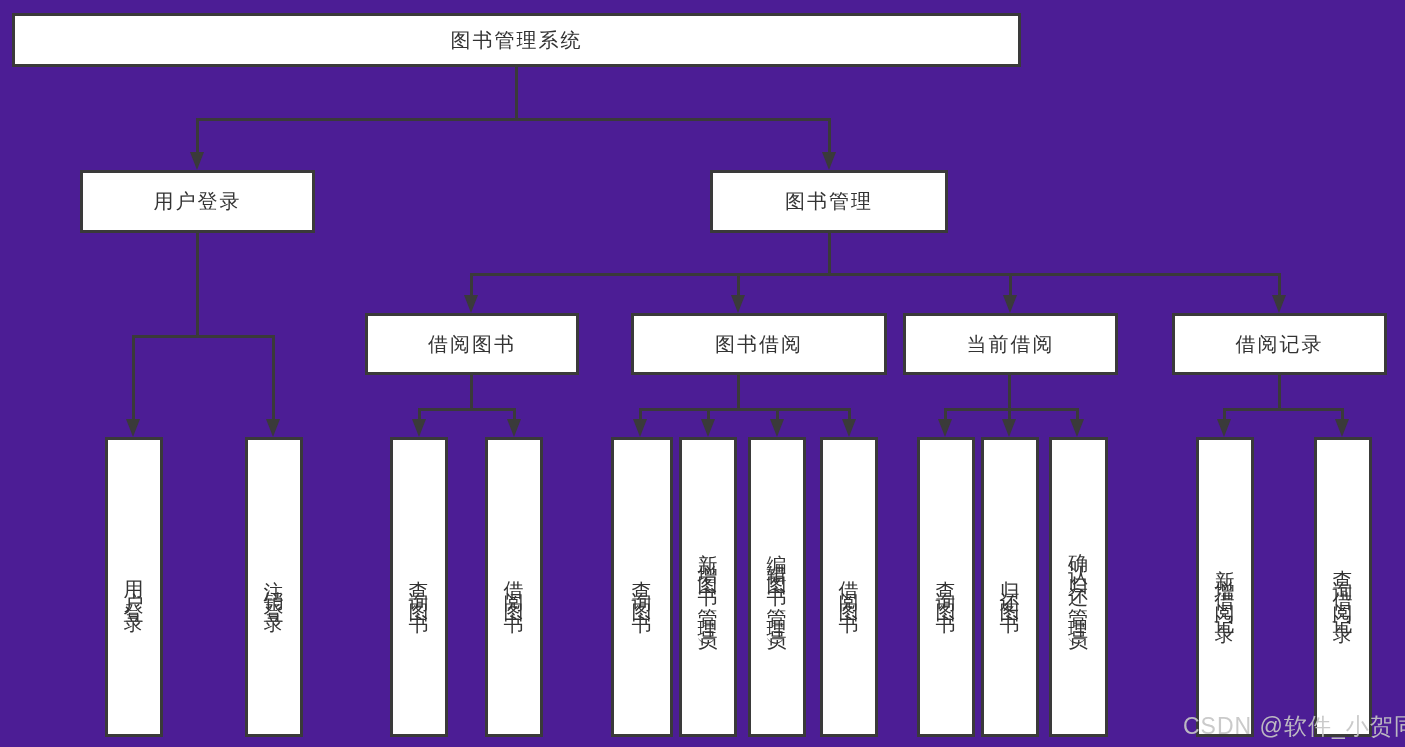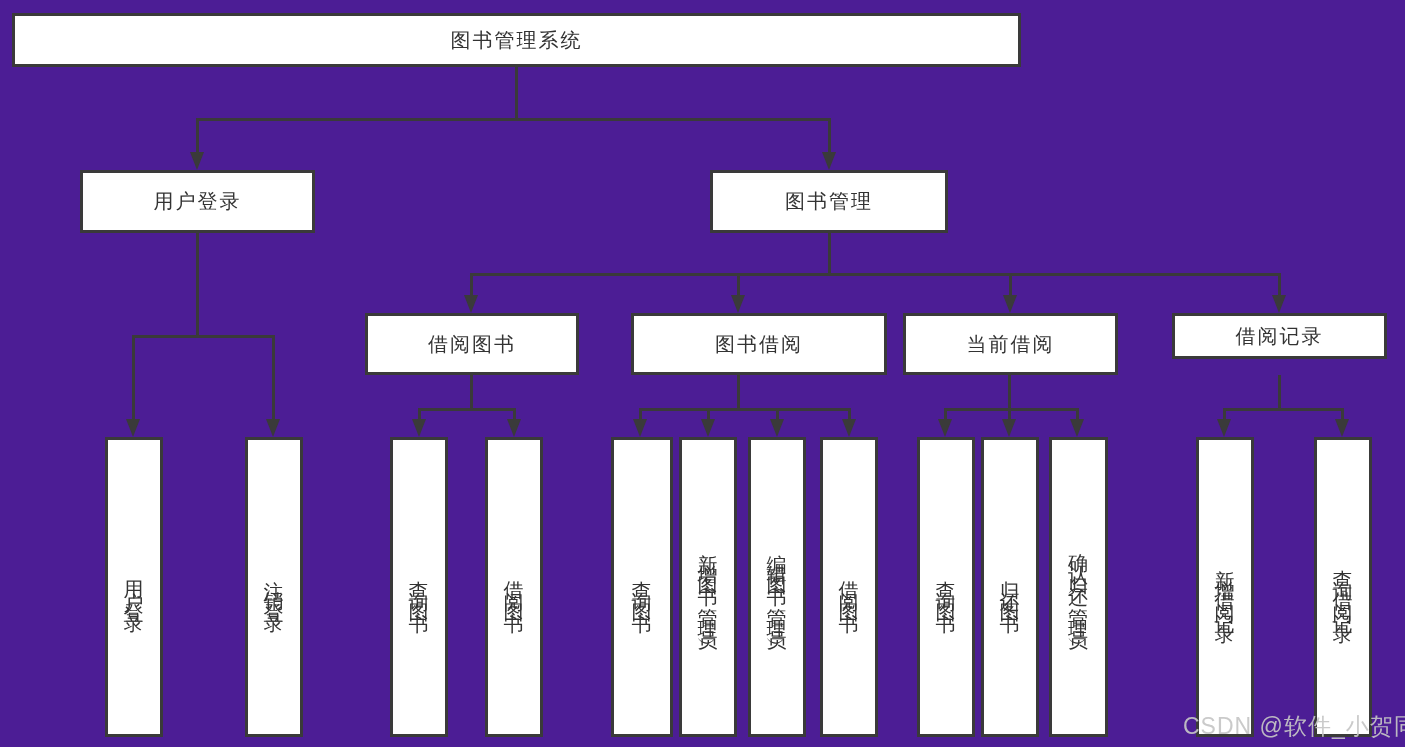--- a/index.html
+++ b/index.html
@@ -105,21 +105,21 @@
 
   <div class="box" style="left:365px;top:313px;width:214px;height:62px;">
     <span>借阅图书</span>
   </div>
   <div class="box" style="left:631px;top:313px;width:256px;height:62px;">
     <span>图书借阅</span>
   </div>
   <div class="box" style="left:903px;top:313px;width:215px;height:62px;">
     <span>当前借阅</span>
   </div>
-  <div class="box" style="left:1172px;top:313px;width:215px;height:46px;">
+  <div class="box" style="left:1172px;top:313px;width:215px;height:62px;">
     <span>借阅记录</span>
   </div>
 
   <div class="vl" style="left:470px;top:375px;height:33px;"></div>
   <div class="hl" style="left:418px;top:408px;width:98px;"></div>
   <div class="vl" style="left:418px;top:408px;height:13px;"></div>
   <div class="ar" style="left:412px;top:419px;"></div>
   <div class="vl" style="left:513px;top:408px;height:13px;"></div>
   <div class="ar" style="left:507px;top:419px;"></div>
 

